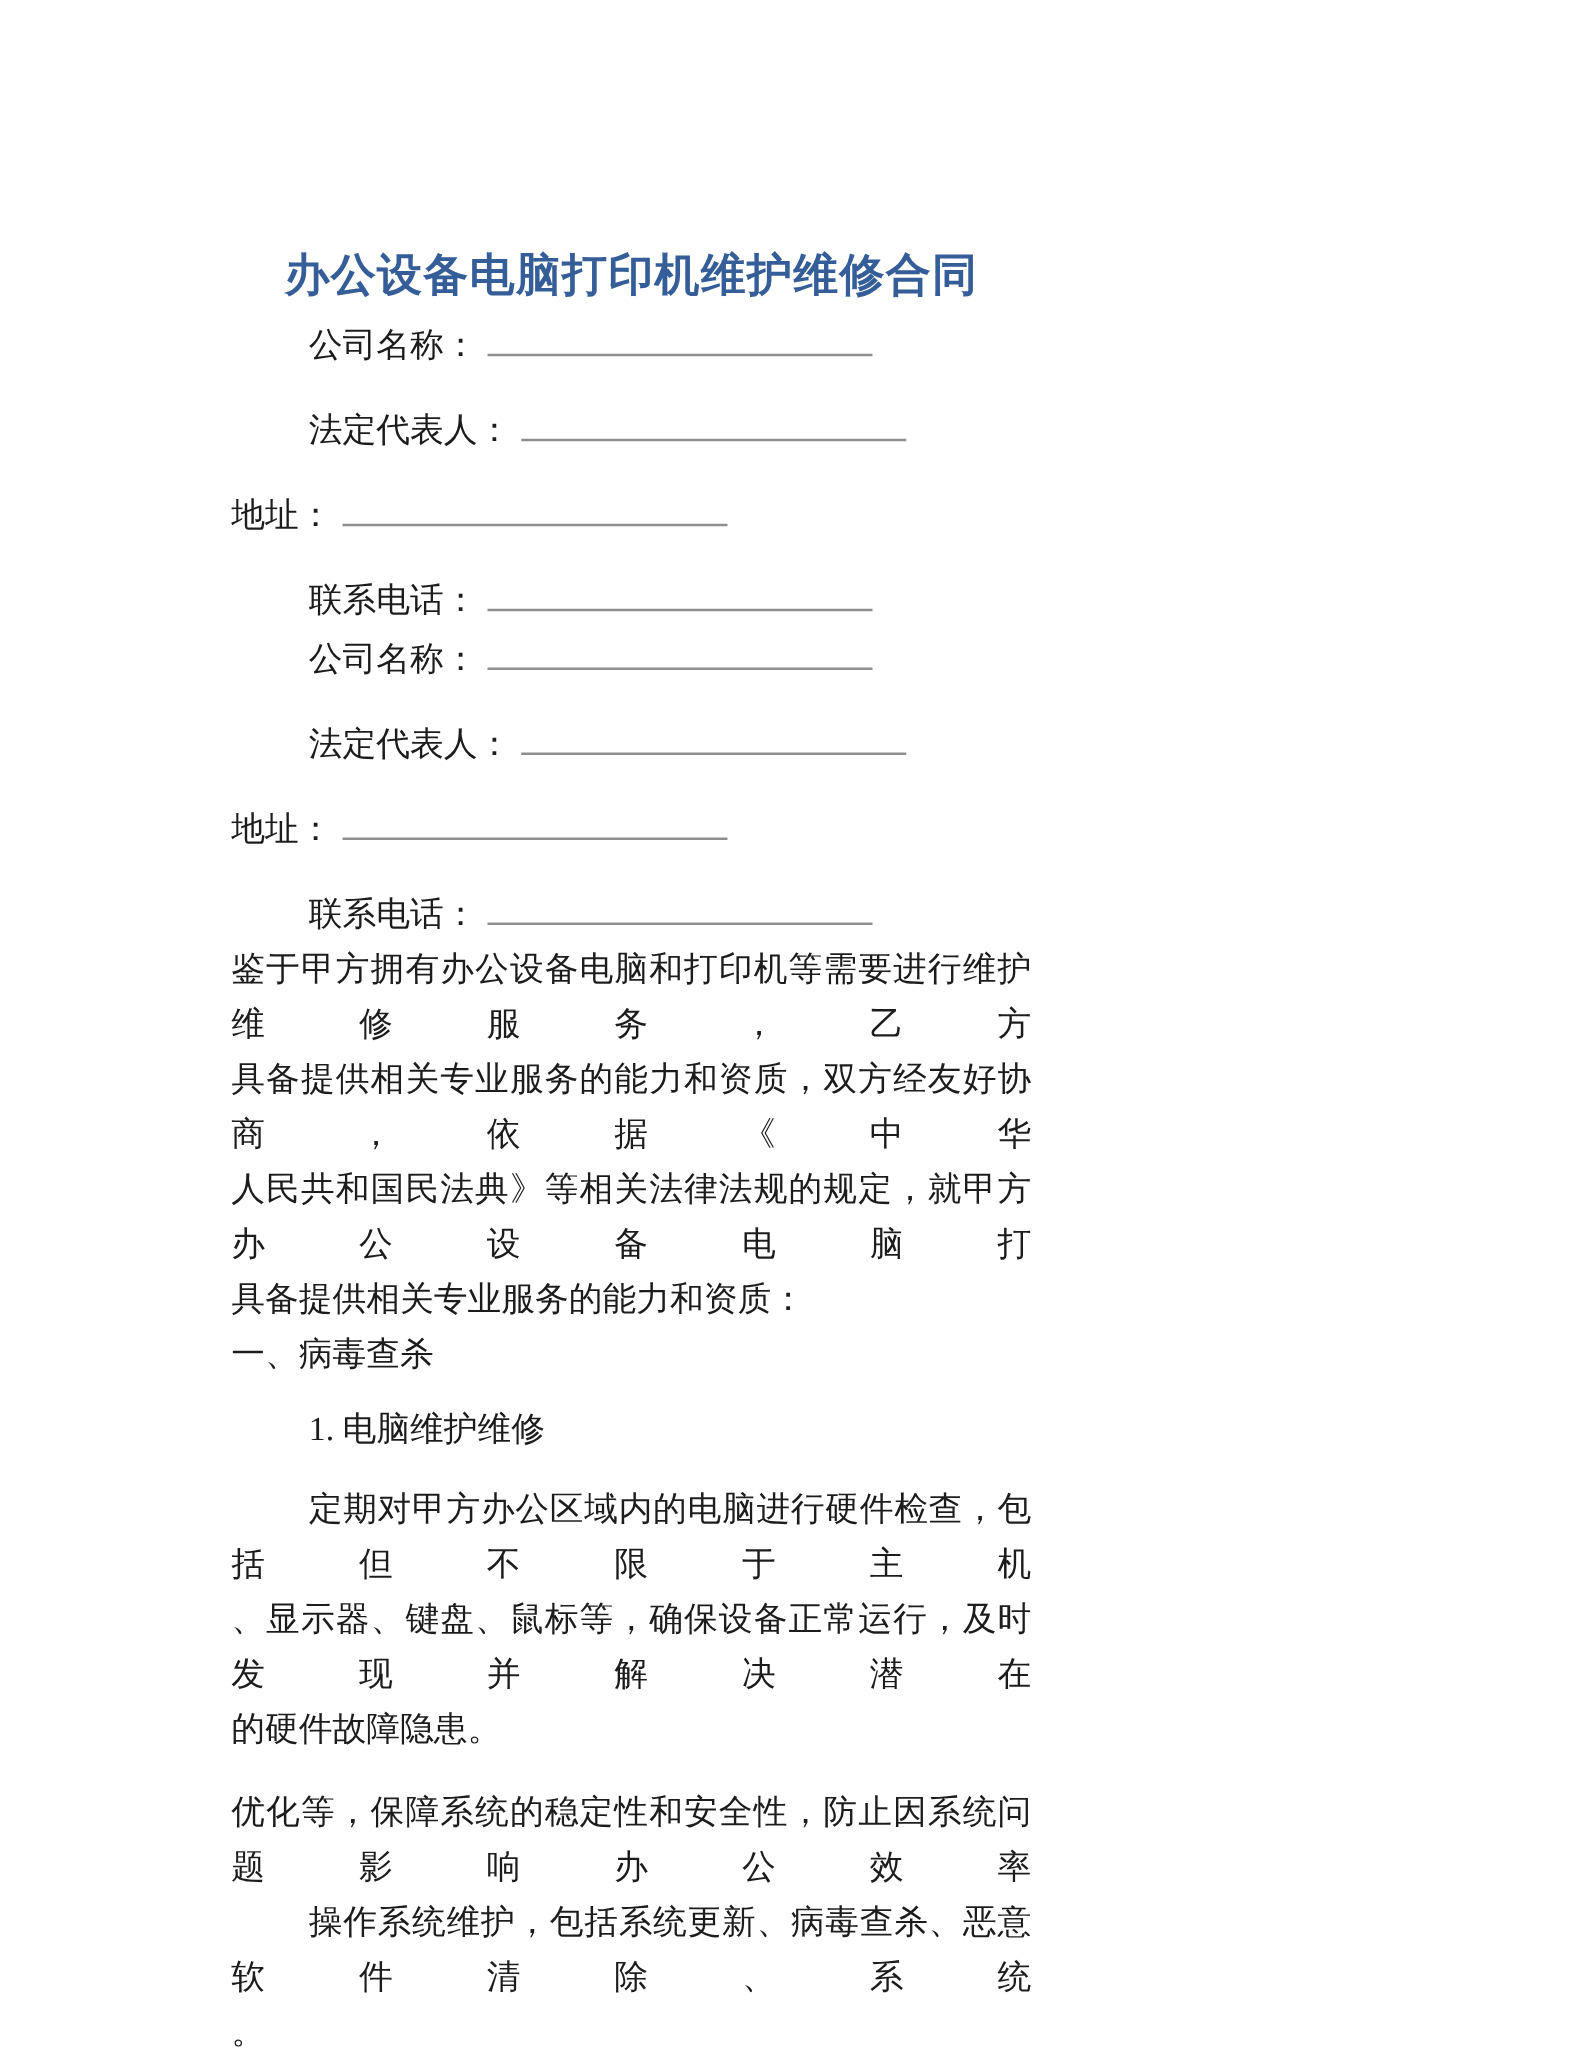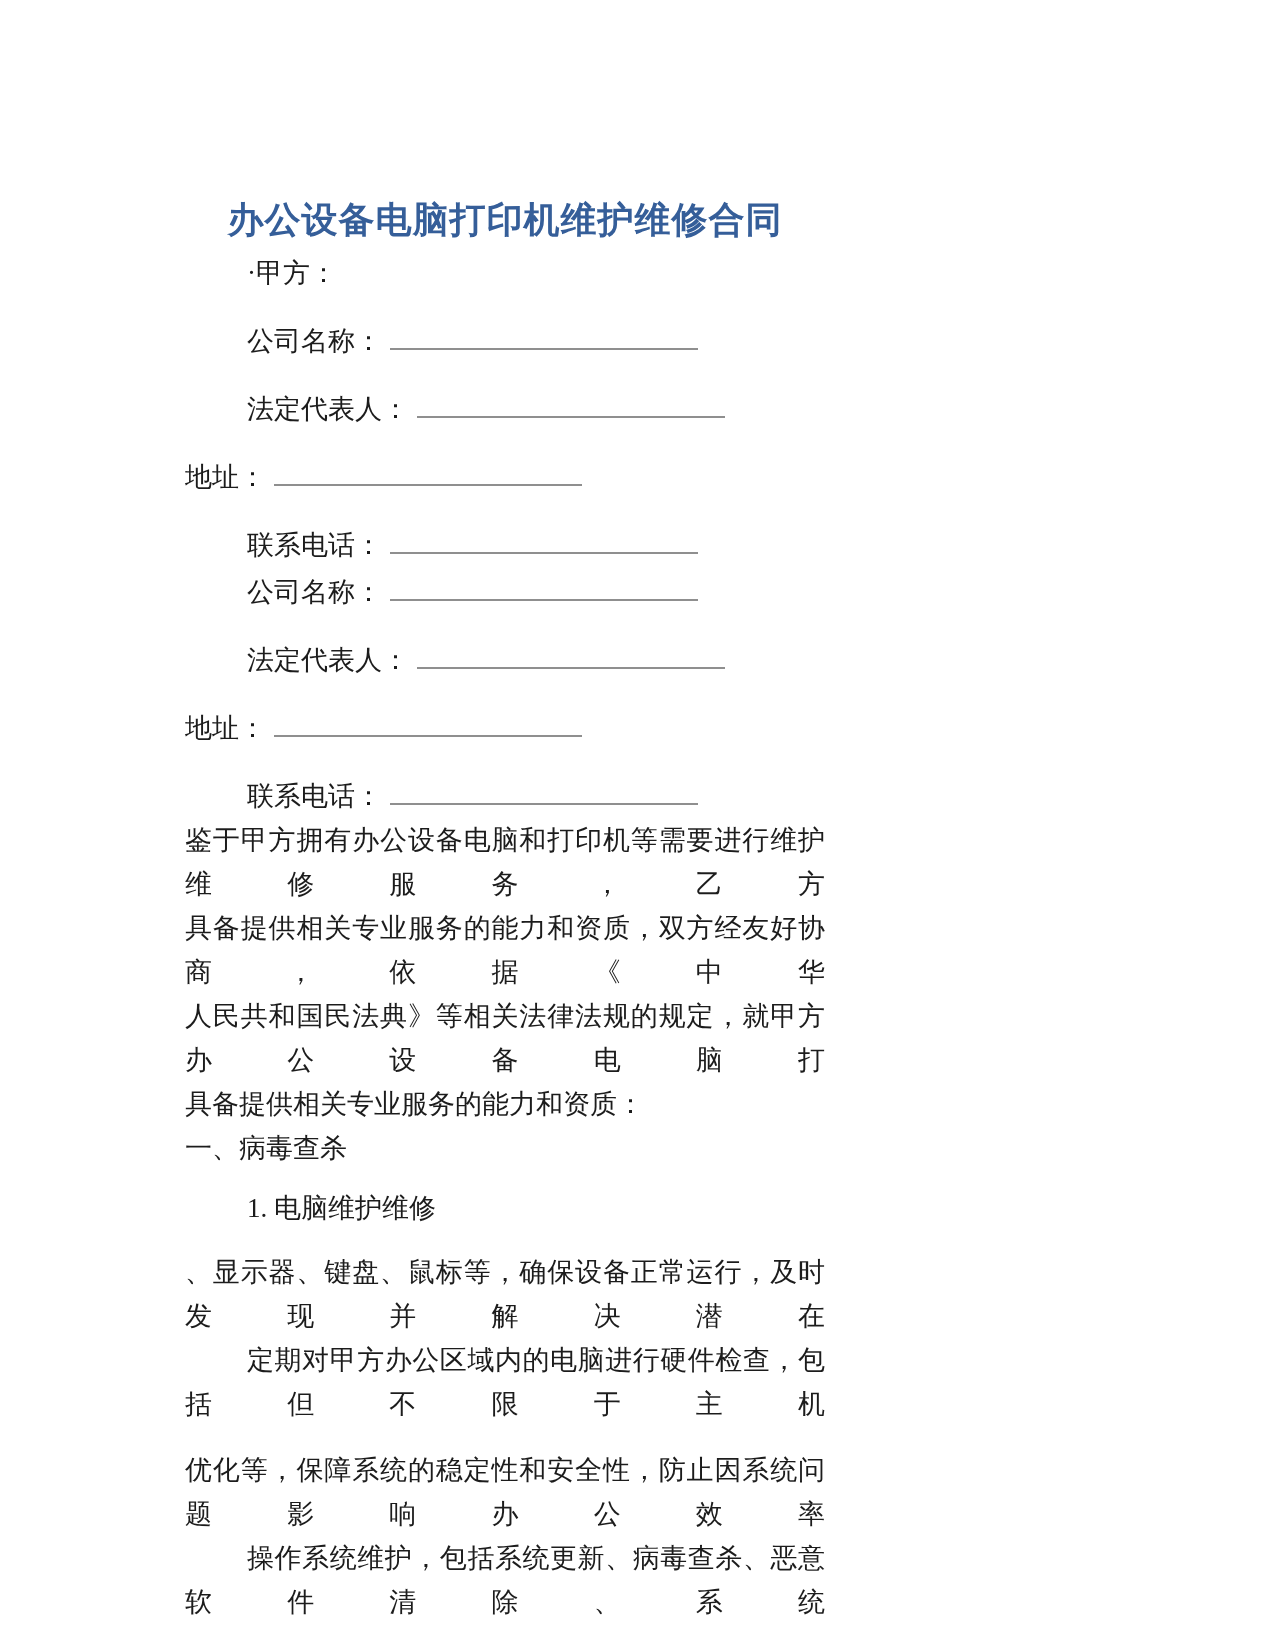--- a/index.html
+++ b/index.html
@@ -61,23 +61,20 @@
   .para-computer  { margin-top: 20px; }
   .para-os        { margin-top: 22px; }
 </style>
 </head>
 <body>
 
 <div class="content">
 
   <h1 class="title">办公设备电脑打印机维护维修合同</h1>
 
-  <div class="row indent">
-    <span>·甲方：</span>
-  </div>
 
   <div class="row indent">
     <span>公司名称：</span><span class="blank"></span>
   </div>
 
   <div class="row indent">
     <span>法定代表人：</span><span class="blank"></span>
   </div>
 
   <div class="row">
@@ -110,22 +107,23 @@
     <div class="line fill">具备提供相关专业服务的能力和资质，双方经友好协商，依据《中华</div>
     <div class="line fill">人民共和国民法典》等相关法律法规的规定，就甲方办公设备电脑打</div>
     <div class="line">具备提供相关专业服务的能力和资质：</div>
   </div>
 
   <div class="line section-heading">一、病毒查杀</div>
 
   <div class="line indent2 item-heading">1. 电脑维护维修</div>
 
   <div class="para para-computer">
+    <div class="line fill indent2">定期对甲方办公区域内的电脑进行硬件检查，包括但不限于主机</div>
     <div class="line fill">、显示器、键盘、鼠标等，确保设备正常运行，及时发现并解决潜在</div>
-    <div class="line fill indent2">定期对甲方办公区域内的电脑进行硬件检查，包括但不限于主机</div>
+    <div class="line">的硬件故障隐患。</div>
   </div>
 
   <div class="para para-os">
     <div class="line fill">优化等，保障系统的稳定性和安全性，防止因系统问题影响办公效率</div>
     <div class="line fill indent2">操作系统维护，包括系统更新、病毒查杀、恶意软件清除、系统</div>
     <div class="line">。</div>
   </div>
 
 </div>
 

